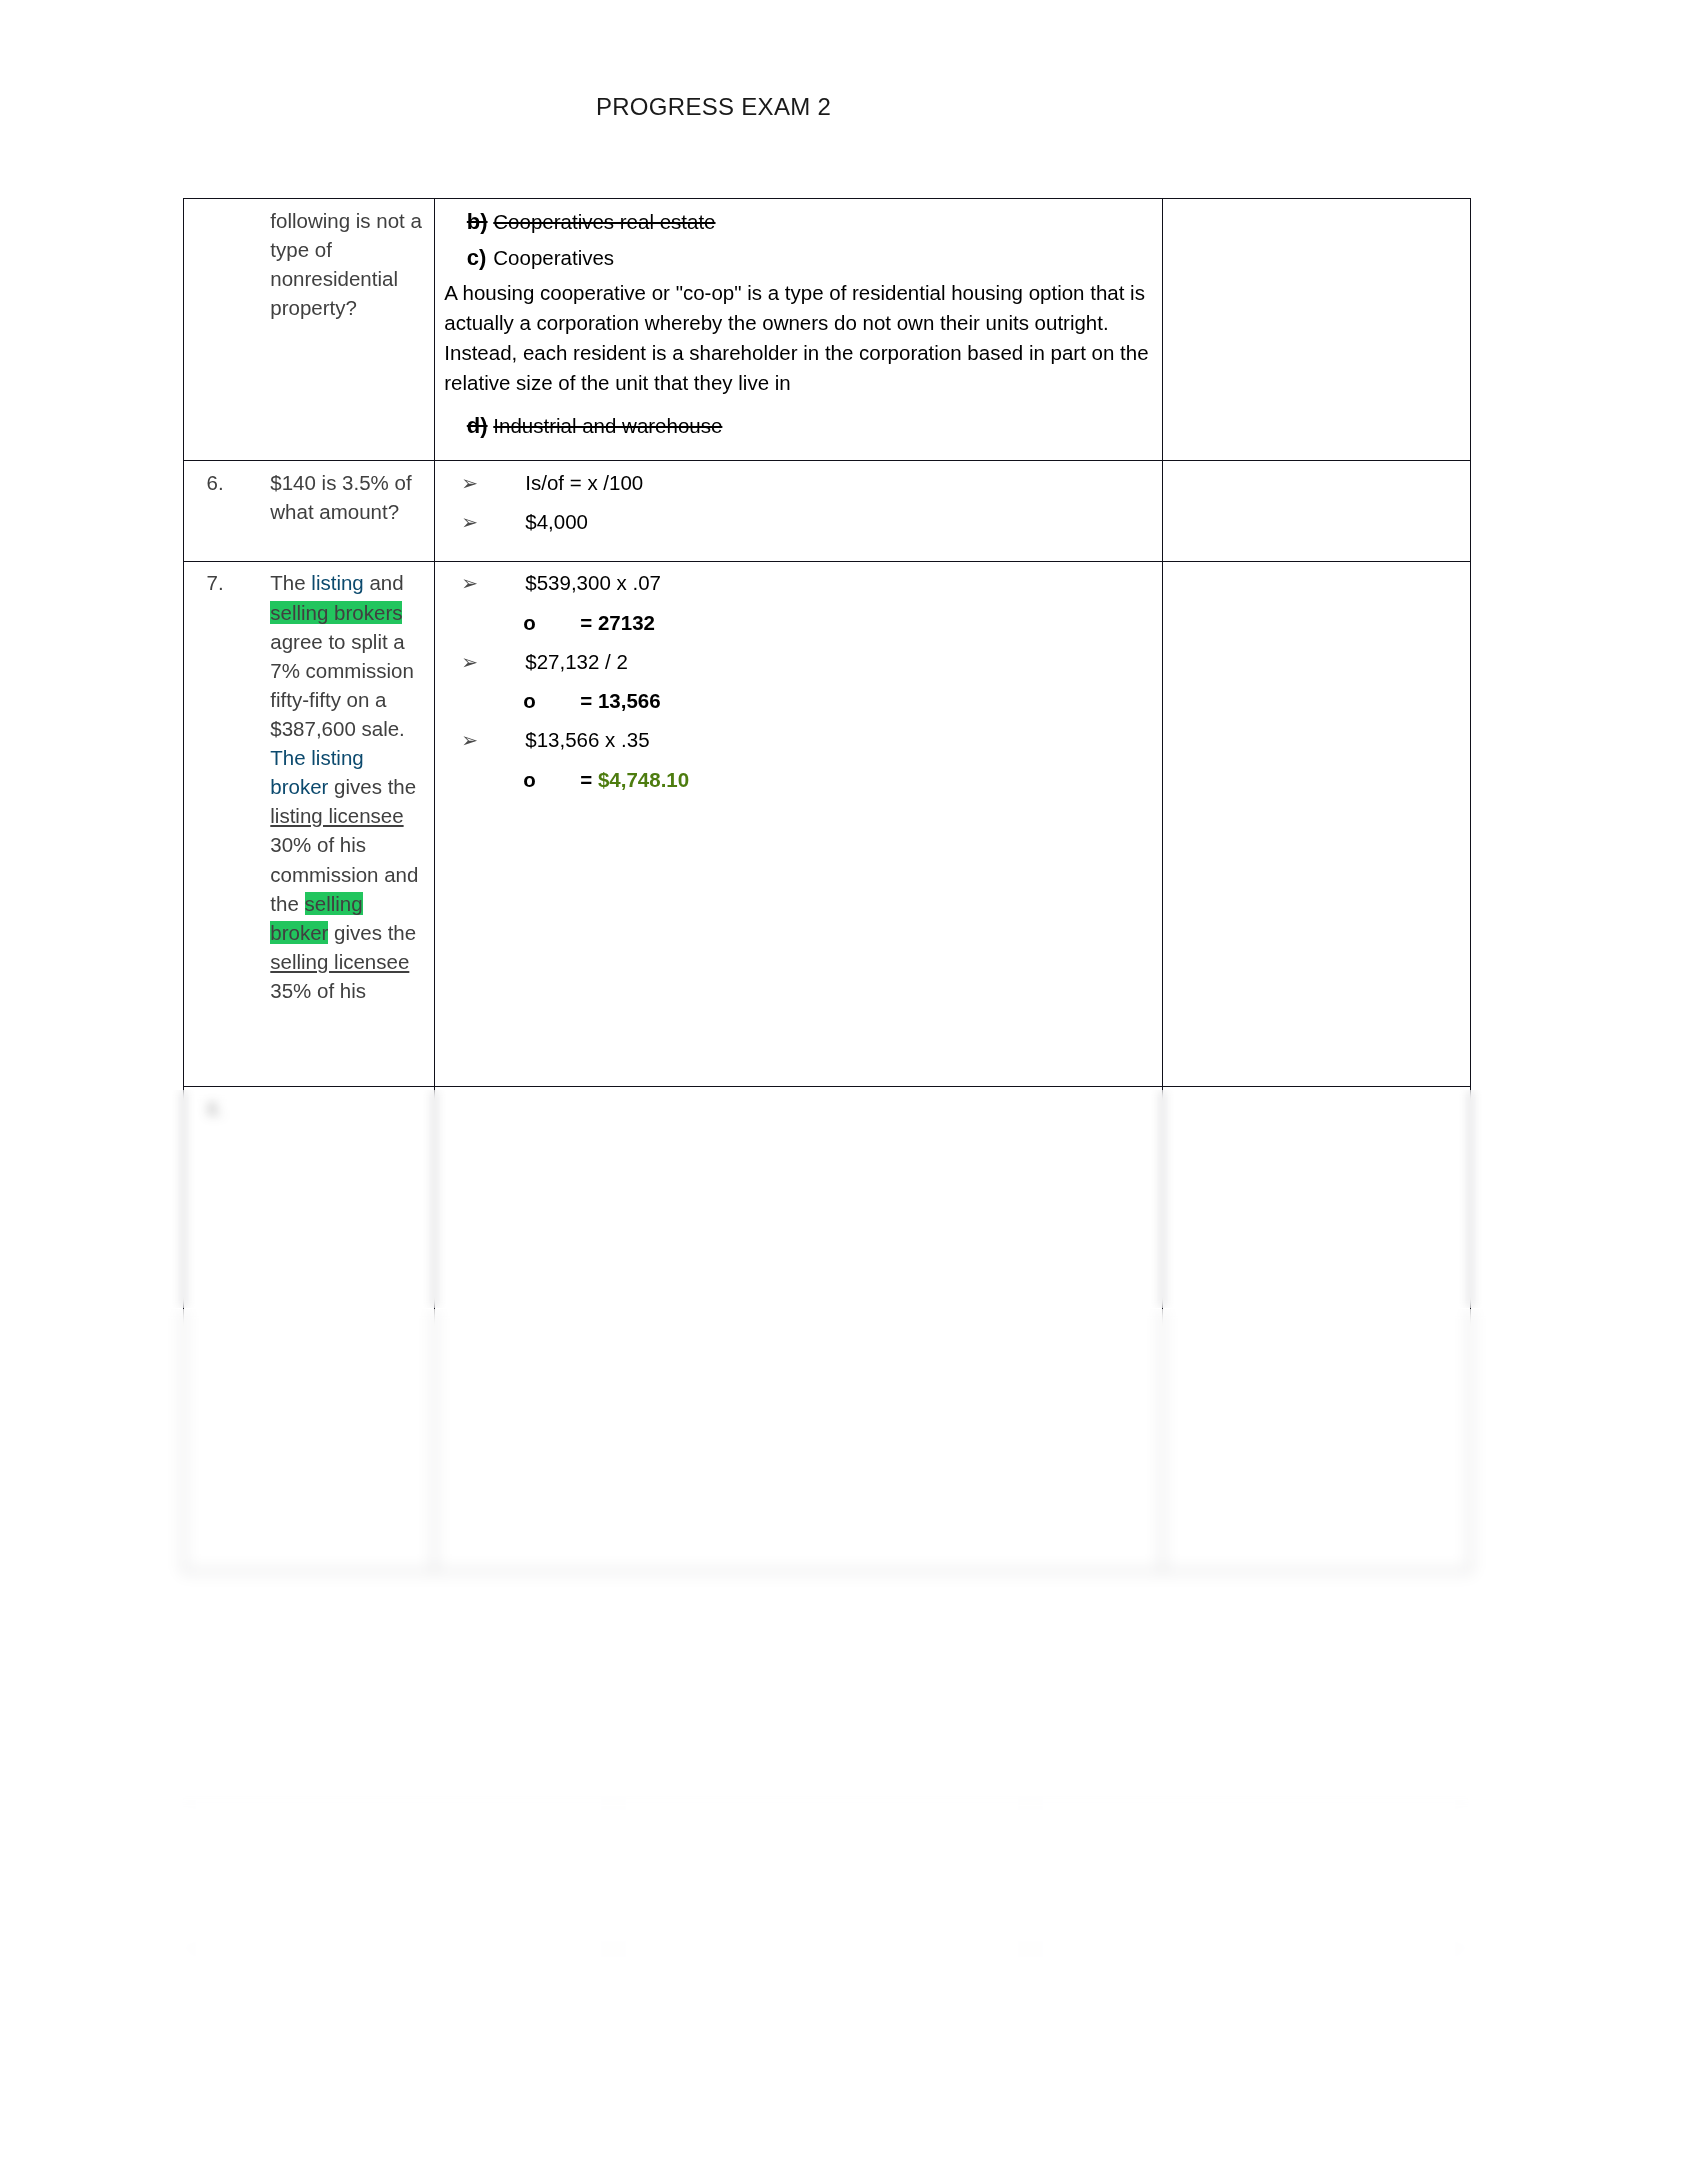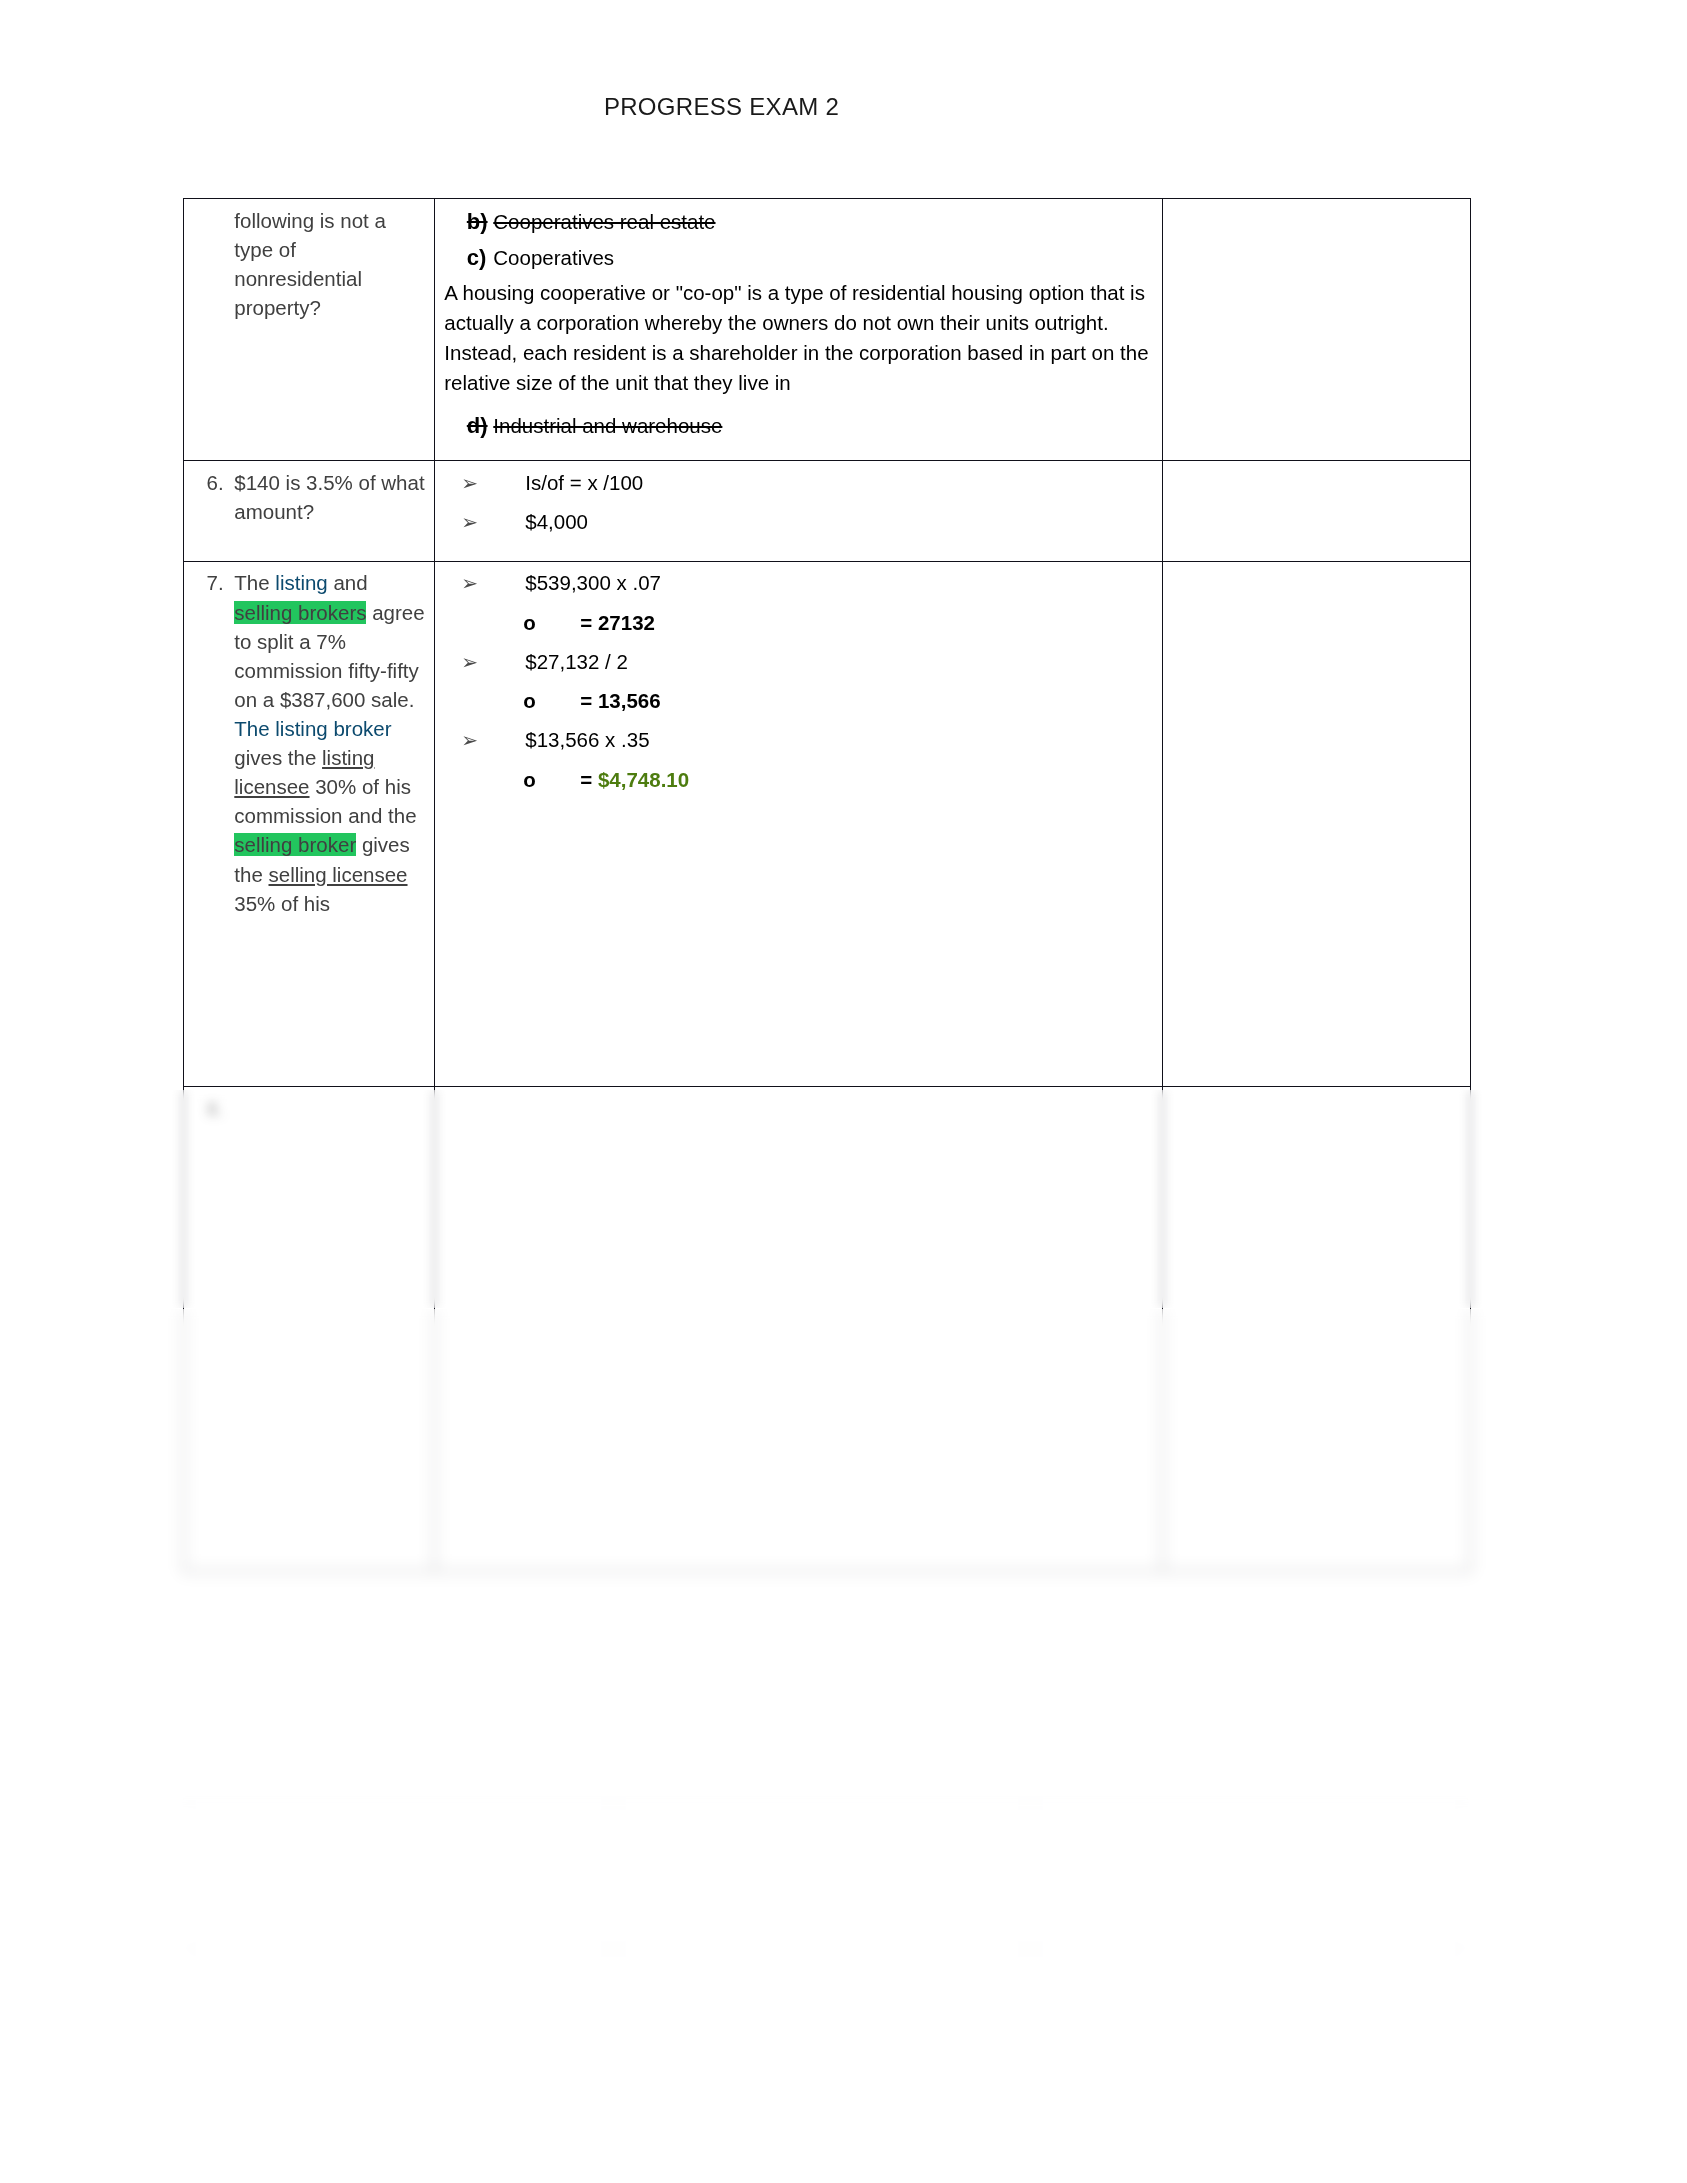--- a/index.html
+++ b/index.html
@@ -13,21 +13,21 @@
     height: 2183px;
     position: relative;
     font-family: "Liberation Sans", sans-serif;
     overflow: hidden;
   }
 
   
   .page-header {
     position: absolute;
     top: 93px;
-    left: 8px;
+    left: 0;
     width: 1427px;
     text-align: center;
     font-family: "Liberation Sans", sans-serif;
     font-size: 24px;
     color: #1a1a1a;
     letter-spacing: 0.3px;
   }
 
   
   .exam-table {
@@ -57,21 +57,21 @@
     line-height: 1.42;
     color: #404040;
   }
   .q-num {
     width: 41px;
     flex: 0 0 41px;
     text-align: right;
     padding-right: 10.6px;
     box-sizing: border-box;
   }
-  .q-body { flex: 1 1 auto; }
+  .q-body { flex: 1 1 auto; margin-left: 36px; }
 
   
   .red   { color: #0c4a6e; }
   .hl    { background-color: #22c55e; color: #404040; }
   .ul    { text-decoration: underline; }
   .bold  { font-weight: normal; }
   .strike { text-decoration: line-through; }
   .green { color: #4d7c0f; }
 
   

